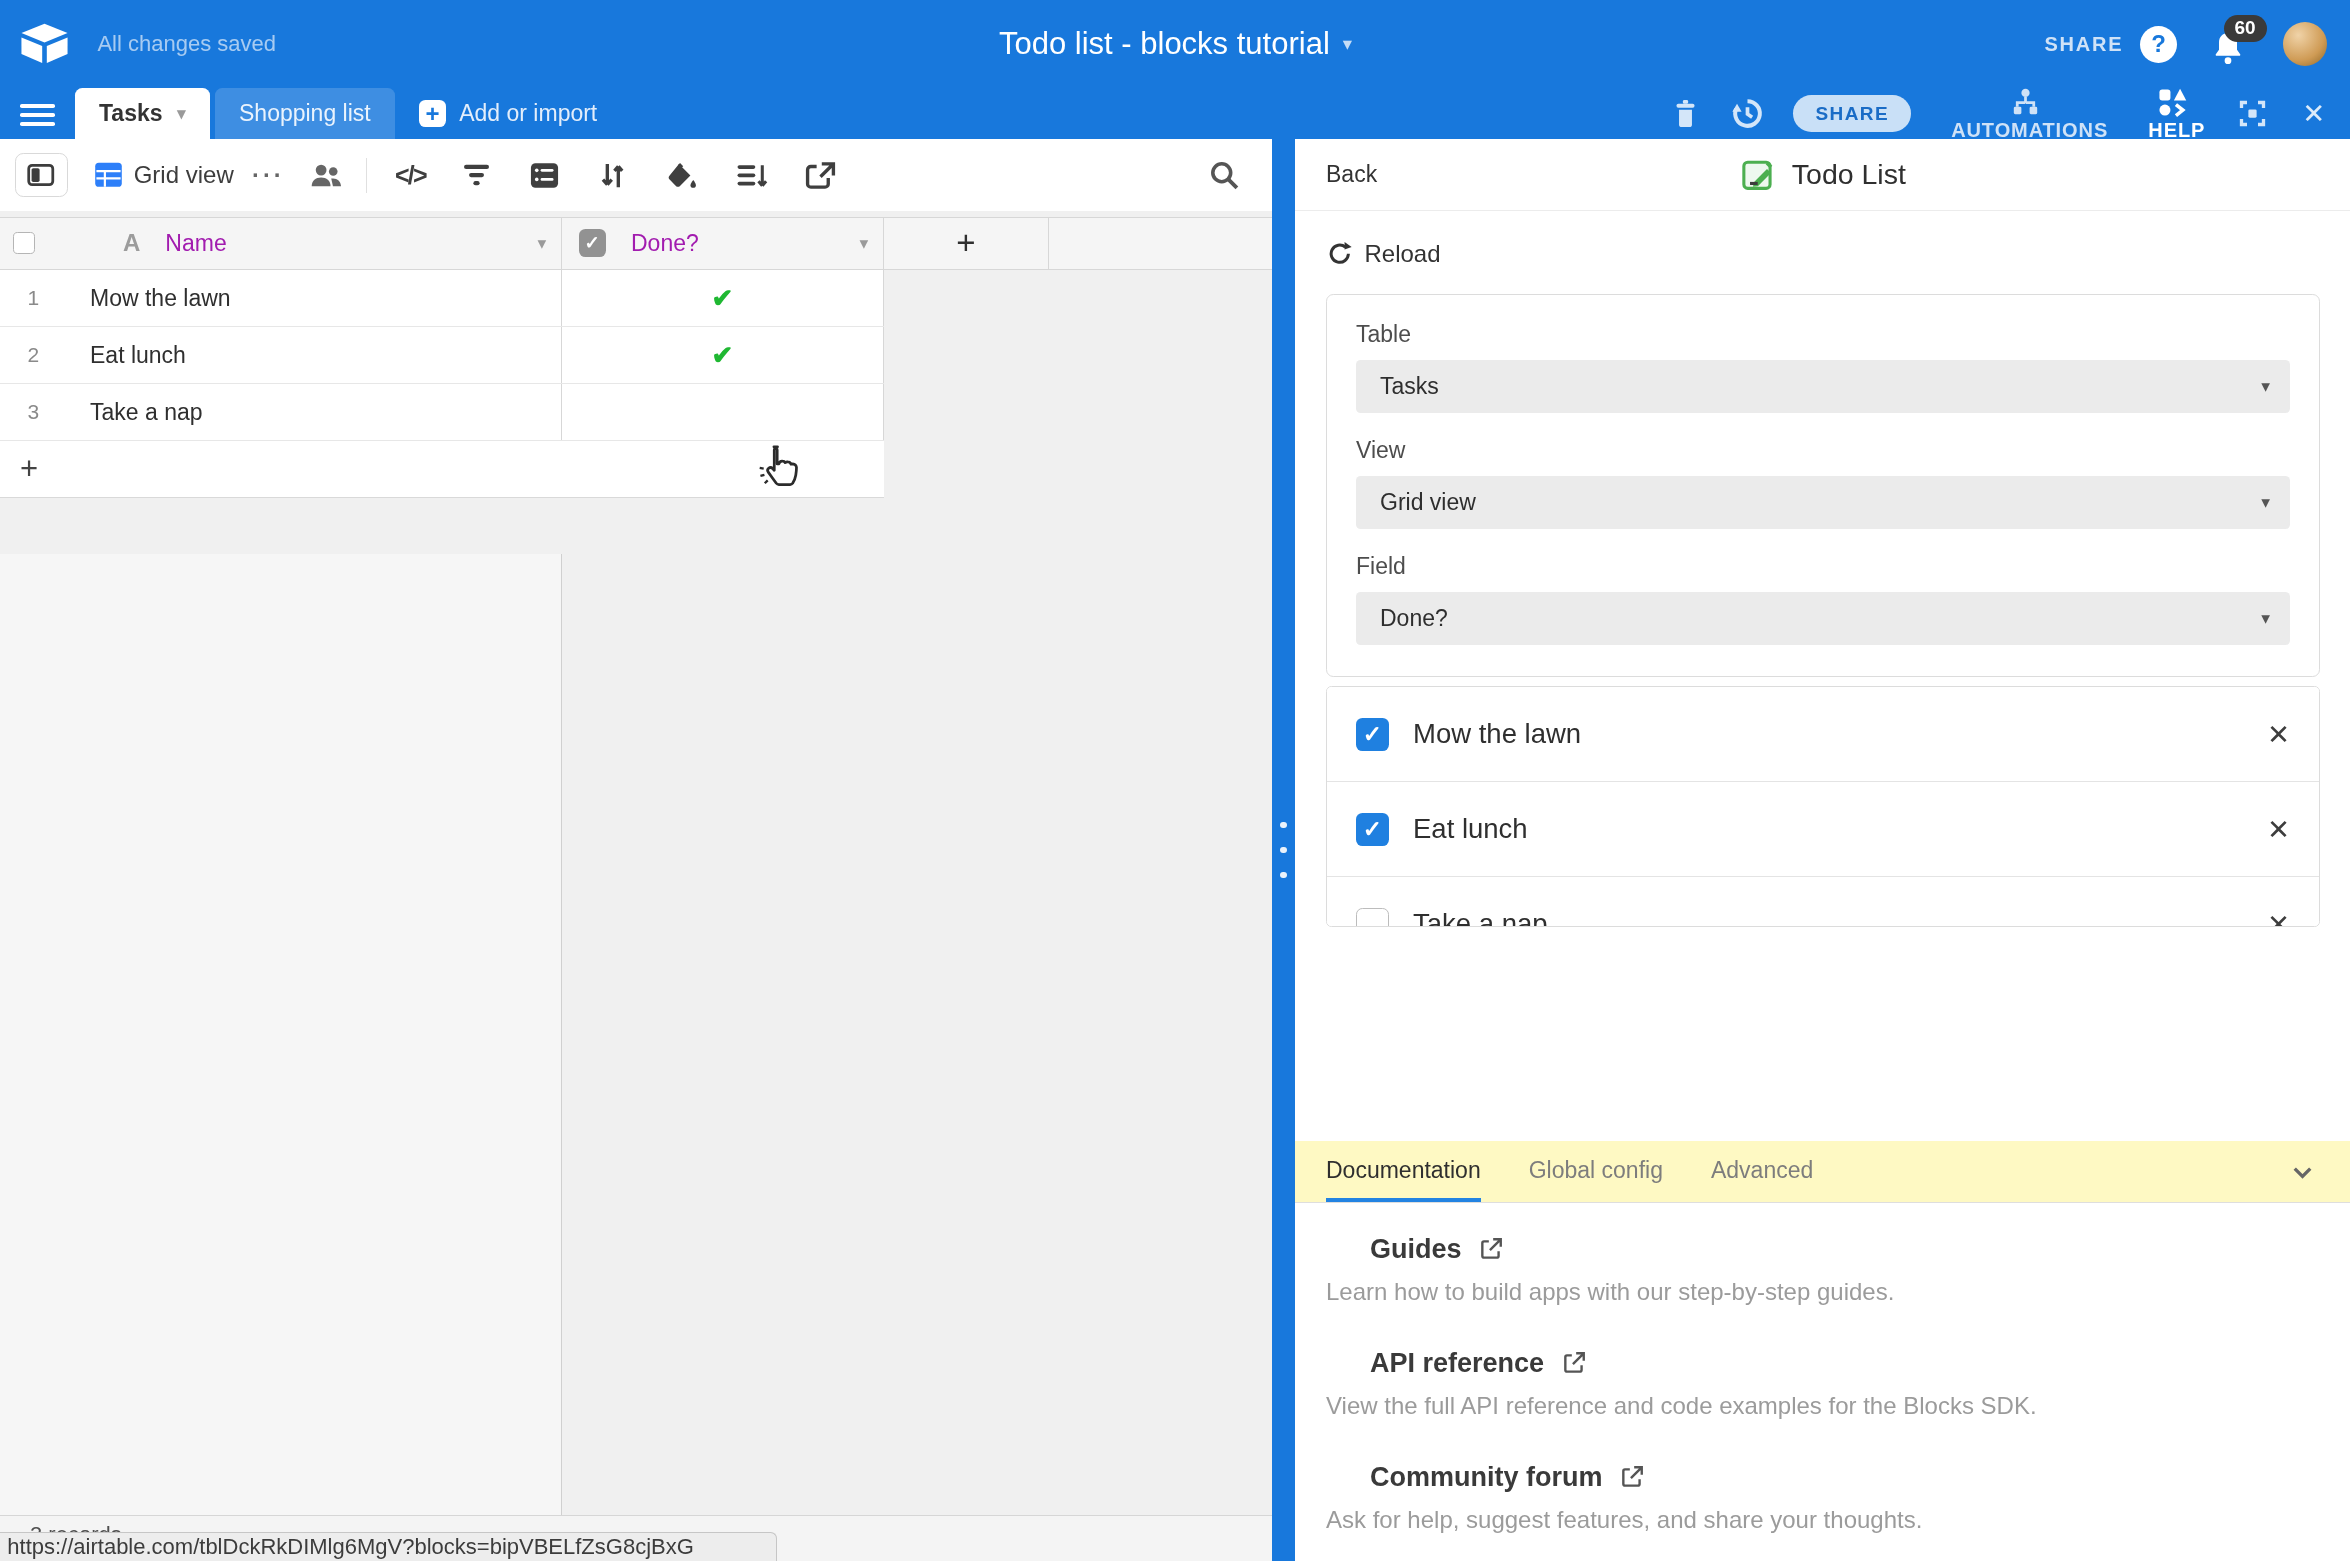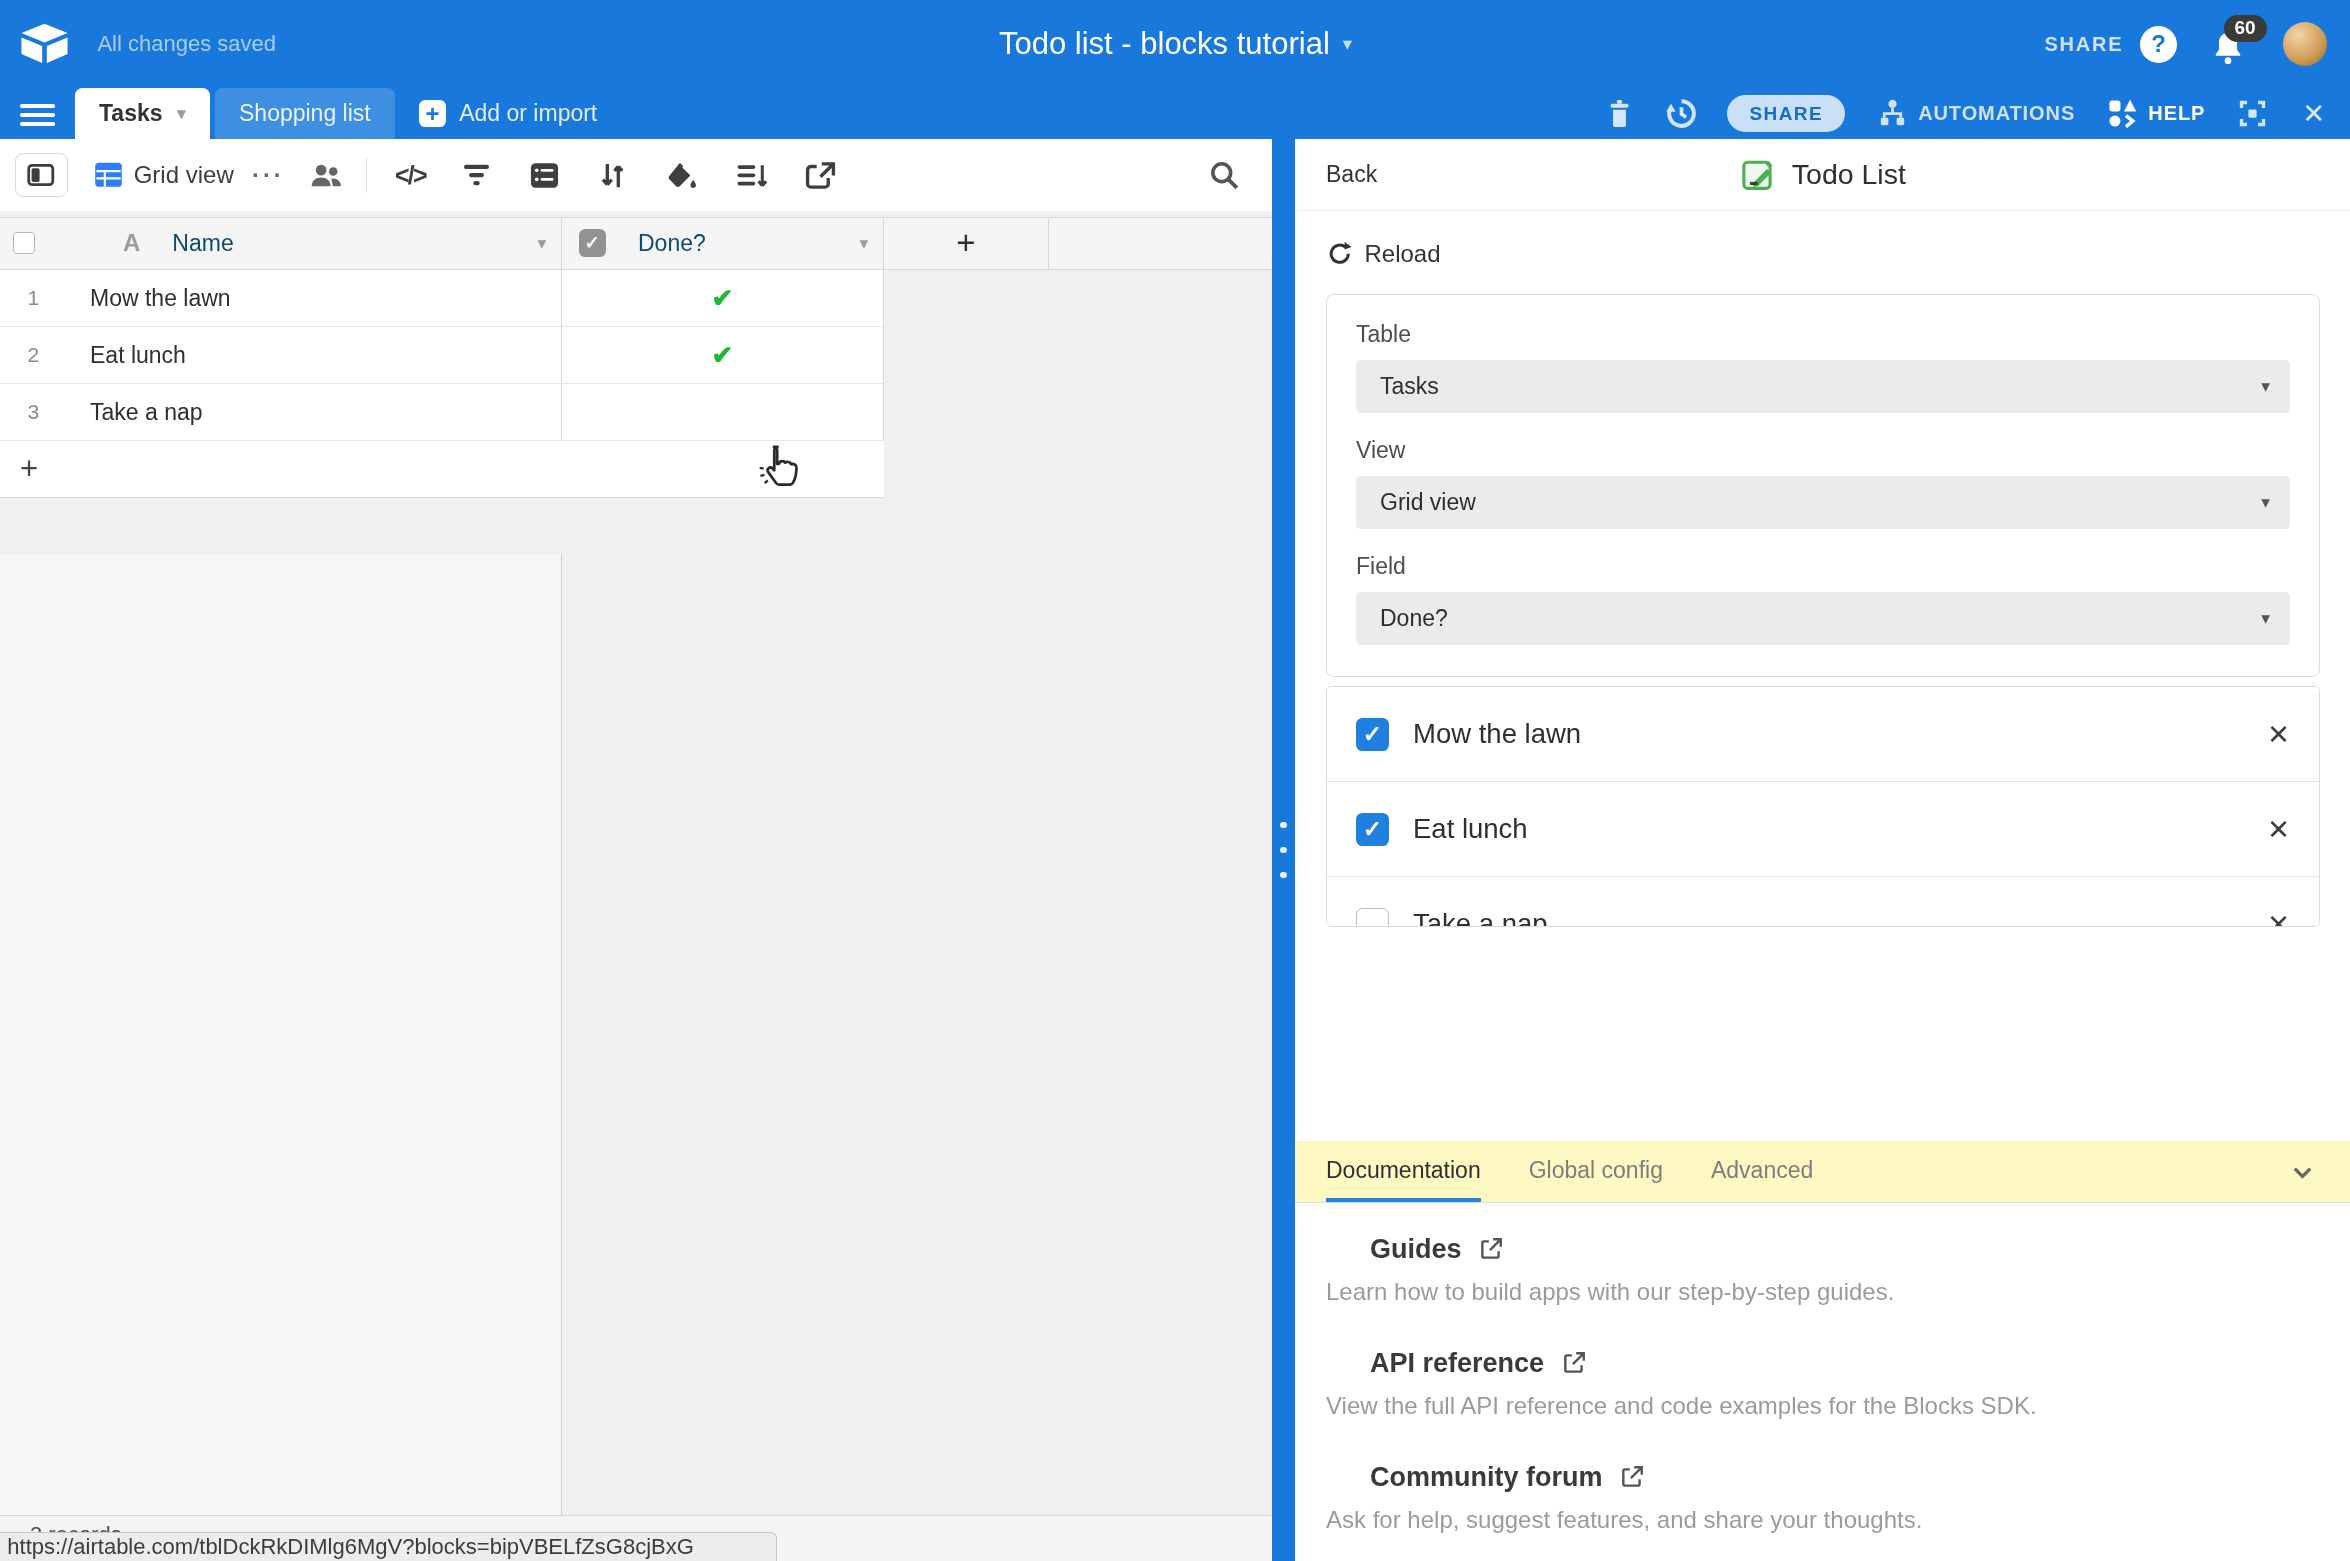--- a/index.html
+++ b/index.html
@@ -27,21 +27,21 @@
   .hamburger span { display:block; height:3.7px; border-radius:1.8px; background:#fff; }
   .table-tab { height:51px; display:flex; align-items:center; padding:0 24px; border-radius:7.3px 7.3px 0 0; font-size:23px; margin-left:20px; }
   .table-tab.active { background:#fff; color:#333; font-weight:600; }
   .table-tab.active .tab-caret { color:#9a9a9a; font-size:16.5px; margin-left:14.7px; }
   .table-tab.inactive { background:rgba(255,255,255,.17); color:#eaf3fd; margin-left:5.5px; }
   .add-import { display:flex; align-items:center; height:51px; margin-left:24px; color:#e3eefb; font-size:23px; }
   .plusbox { width:27.5px; height:27.5px; border-radius:6.4px; background:#fff; color:#1878dc; font-size:24px; font-weight:700; display:flex; align-items:center; justify-content:center; margin-right:13px; }
   .tabbar-right { margin-left:auto; display:flex; align-items:center; height:51px; margin-right:18.4px; }
   .tb-icon { margin-right:27.5px; display:flex; align-items:center; }
   .share-pill { background:#c9e0f7; color:#1a6cc6; font-size:19px; font-weight:700; letter-spacing:1.4px; border-radius:18.4px; padding:7.3px 22px; margin-right:31px; }
-  .bar-group { display:flex; align-items:center; margin-right:31px; }
+  .bar-group { display:flex; align-items:center; margin-right:31px;flex-direction:column; }
   .bar-group .lbl { font-size:20px; font-weight:600; letter-spacing:0.9px; color:#cfe2f7; margin-left:9.2px; }
   .bar-group .lbl.bright { color:#fff; font-weight:700; }
   .panel-winctl { display:flex; align-items:center; }
   .panel-winctl .x { color:#dcebfa; font-size:27.5px; margin-left:33px; margin-right:7.3px; }
 
   
   .main { flex:1; display:flex; min-height:0; }
   .left { width:1272px; flex:none; display:flex; flex-direction:column; background:#f0f0f0; position:relative; }
 
   .toolbar { height:72px; background:#fff; display:flex; align-items:center; padding-left:14.7px; flex:none; }
@@ -55,21 +55,21 @@
 
   
   .canvas { flex:1; position:relative; background:#f0f0f0; min-height:0; }
   .grid-header { position:absolute; top:5.5px; left:0; width:1272px; height:53px; background:#f5f5f5; border-top:0.9px solid #d7d7d7; border-bottom:0.9px solid #d7d7d7; display:flex; }
   .hc { display:flex; align-items:center; position:relative; }
   .hc-name { width:562px; border-right:0.9px solid #d7d7d7; }
   .hc-done { width:322px; border-right:0.9px solid #d7d7d7; }
   .hc-add  { width:165px; border-right:0.9px solid #d7d7d7; justify-content:center; }
   .row-check { width:22px; height:22px; border:1.8px solid #b5b5b5; border-radius:4.6px; background:#fff; margin-left:13px; }
   .field-A { color:#9c9c9c; font-size:24px; font-weight:600; margin-left:88px; }
-  .h-label { font-size:23px; color:#0c4a6e; margin-left:32px; }
+  .h-label { font-size:23px; color:#a21caf; margin-left:25px; }
   .h-caret { position:absolute; right:14.7px; color:#9a9a9a; font-size:17.4px; }
   .cb-badge { width:27.5px; height:27.5px; border-radius:6.4px; background:#929292; color:#fff; font-size:18.4px; font-weight:700; display:flex; align-items:center; justify-content:center; margin-left:16.5px; }
   .add-field-plus { font-size:33px; color:#2f2f2f; font-weight:300; }
 
   .grid-rows { position:absolute; top:59px; left:0; }
   .grow { width:884px; height:57px; background:#fff; border-bottom:0.9px solid #e7e7e7; display:flex; align-items:center; }
   .c-num { width:90px; flex:none; font-size:21px; color:#8a8a8a; padding-left:27.5px; }
   .c-name { width:472px; flex:none; font-size:23px; color:#2f2f2f; align-self:stretch; display:flex; align-items:center; border-right:0.9px solid #d7d7d7; }
   .c-done { width:322px; flex:none; align-self:stretch; display:flex; align-items:center; justify-content:center; border-right:0.9px solid #d7d7d7; }
   .gcheck { color:#1fb832; font-size:26px; font-weight:700; }

